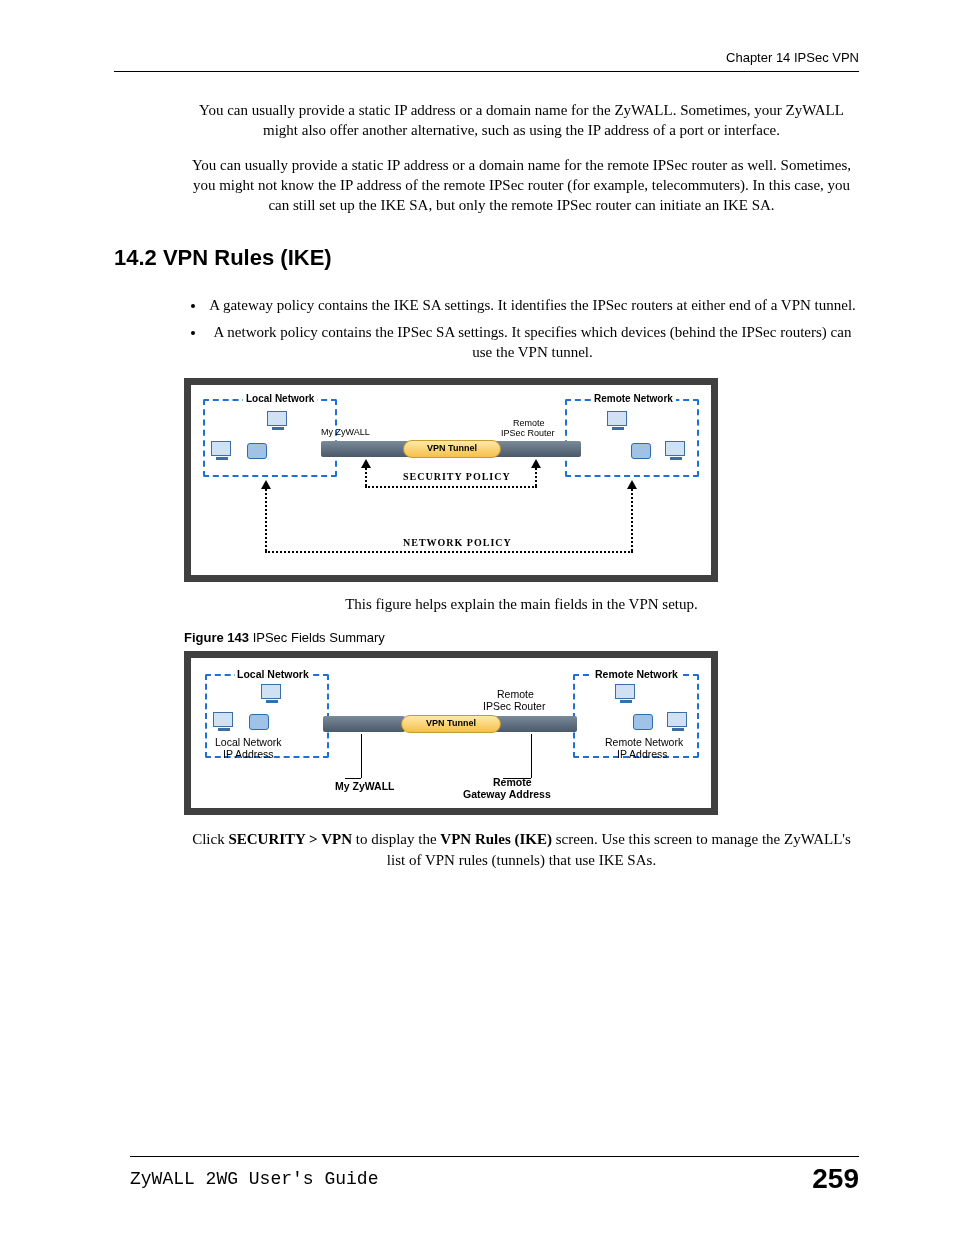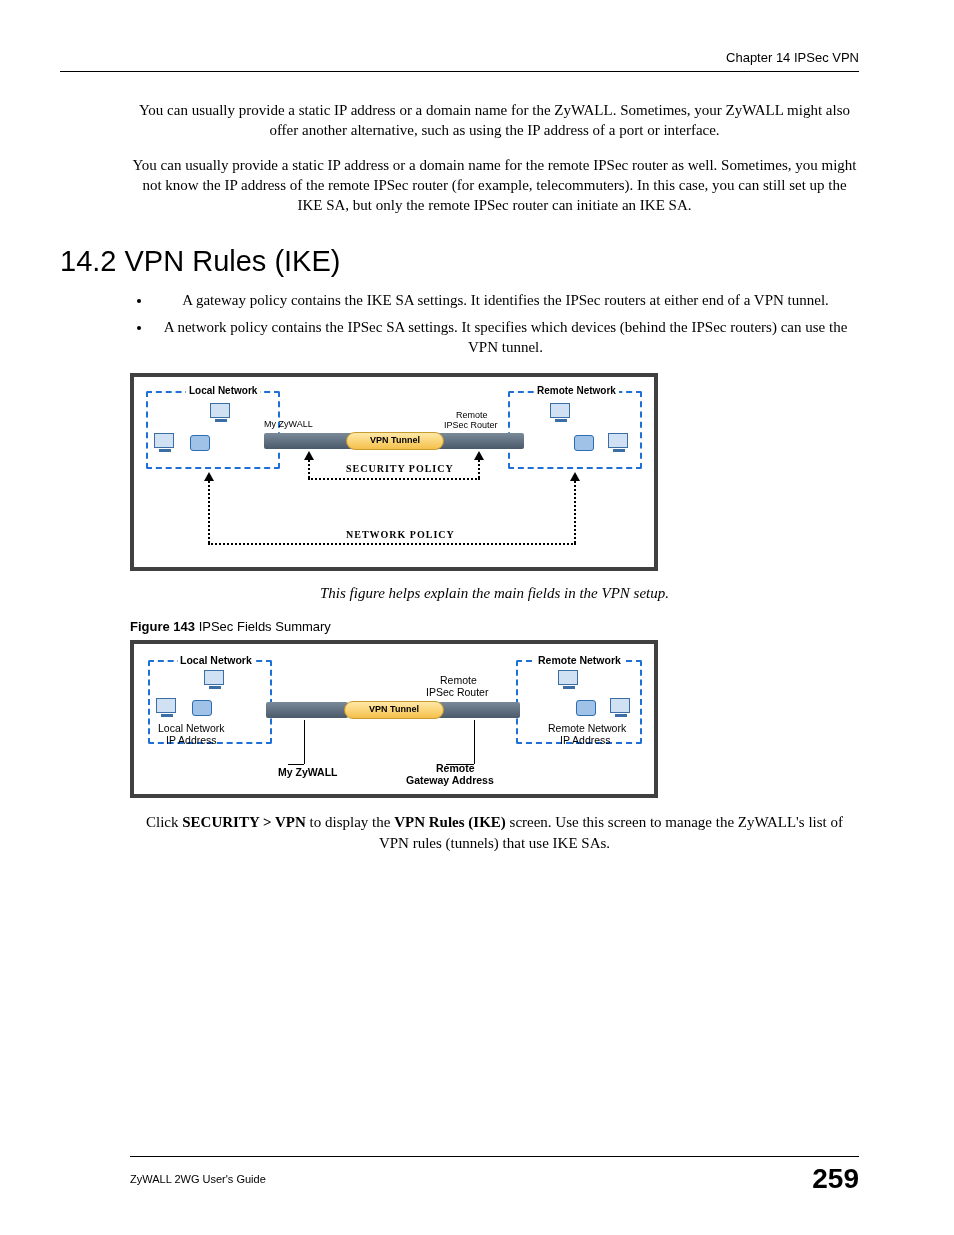--- a/index.html
+++ b/index.html
@@ -6,21 +6,21 @@
     font-family: "Times New Roman", Times, serif;
     font-size: 15px;
     color: #000;
     margin: 0;
     background: #fff;
   }
   .page {
     width: 954px;
     height: 1235px;
     box-sizing: border-box;
-    padding: 50px 95px 40px 60px;
+    padding: 50px 95px 40px 114px;
     position: relative;
   }
   .chapter-header {
     text-align: right;
     font-size: 13px;
     font-family: Arial, Helvetica, sans-serif;
     margin-bottom: 6px;
   }
   .hr {
     border: none;
@@ -28,40 +28,40 @@
     margin: 0 0 28px 0;
   }
   .body-block {
     margin-left: 70px;
     margin-bottom: 14px;
     line-height: 1.35;
     text-align: center;
   }
   h2.section {
     font-family: Arial, Helvetica, sans-serif;
-    font-weight: normal;
-    font-size: 29px;
-    margin: 30px 0 12px 0;
+    font-weight: bold;
+    font-size: 22px;
+    margin: 30px 0 24px 0;
   }
   ul.bullets {
     margin: 8px 0 14px 0;
     padding-left: 22px;
   }
   ul.bullets li {
     margin-bottom: 6px;
     line-height: 1.35;
   }
   .fig-caption {
     font-family: Arial, Helvetica, sans-serif;
     font-size: 13px;
     margin: 16px 0 6px 0;
   }
   .fig-caption .b { font-weight: bold; }
   .figure-box {
-    border: 4px solid #404040;
+    border: 7px solid #404040;
     width: 520px;
     background: #fff;
     position: relative;
     font-family: Arial, Helvetica, sans-serif;
   }
   .fig142 { height: 190px; }
   .fig143 { height: 150px; }
   .netbox {
     position: absolute;
     border: 2px dashed #1e6fd6;
@@ -143,21 +143,21 @@
     position: absolute;
     left: 130px; right: 95px; bottom: 40px;
   }
   .footer .hr2 {
     border:none; border-top:1.5px solid #000; margin:0 0 6px 0;
   }
   .footer-row {
     display:flex; justify-content:space-between; align-items:center;
     font-family: Arial, Helvetica, sans-serif;
   }
-  .footer-left { font-size: 11px; }
+  .footer-left { font-size: 18px; font-family: Liberation Mono, monospace; }
   .footer-right { font-size: 28px; font-weight: bold; }
   .switchicon {
     position:absolute; width:18px;height:14px;
     background:#9fc2e6; border:1px solid #2a6db3; border-radius:3px;
   }
 </style>
 </head>
 <body>
 
 <div class="page">
@@ -220,21 +220,21 @@
 
       <div class="arrowhead" style="left:70px; top:95px;"></div>
       <div class="dashline-v" style="left:74px; top:104px; height:62px;"></div>
       <div class="arrowhead" style="left:436px; top:95px;"></div>
       <div class="dashline-v" style="left:440px; top:104px; height:62px;"></div>
       <div class="dashline" style="left:74px; top:166px; width:368px;"></div>
       <div class="serif-small" style="left:210px; top:152px; background:#fff; padding:0 2px;">NETWORK POLICY</div>
     </div>
   </div>
 
-  <div class="body-block" style="margin-top:12px;font-style:italic;">This figure helps explain the main fields in the VPN setup.</div>
+  <div class="body-block" style="margin-top:12px;">This figure helps explain the main fields in the VPN setup.</div>
 
   <div style="margin-left:70px;">
     <div class="fig-caption">
       <span class="b">Figure 143</span><span>   IPSec Fields Summary</span>
     </div>
     <div class="figure-box fig143">
 
       <div class="netbox" style="left:14px; top:16px; width:120px; height:80px;"></div>
       <div class="lbl11" style="left:44px; top:10px; font-weight:bold; background:#fff; padding:0 2px;">Local Network</div>
       <div class="pc" style="left:70px; top:26px;">

